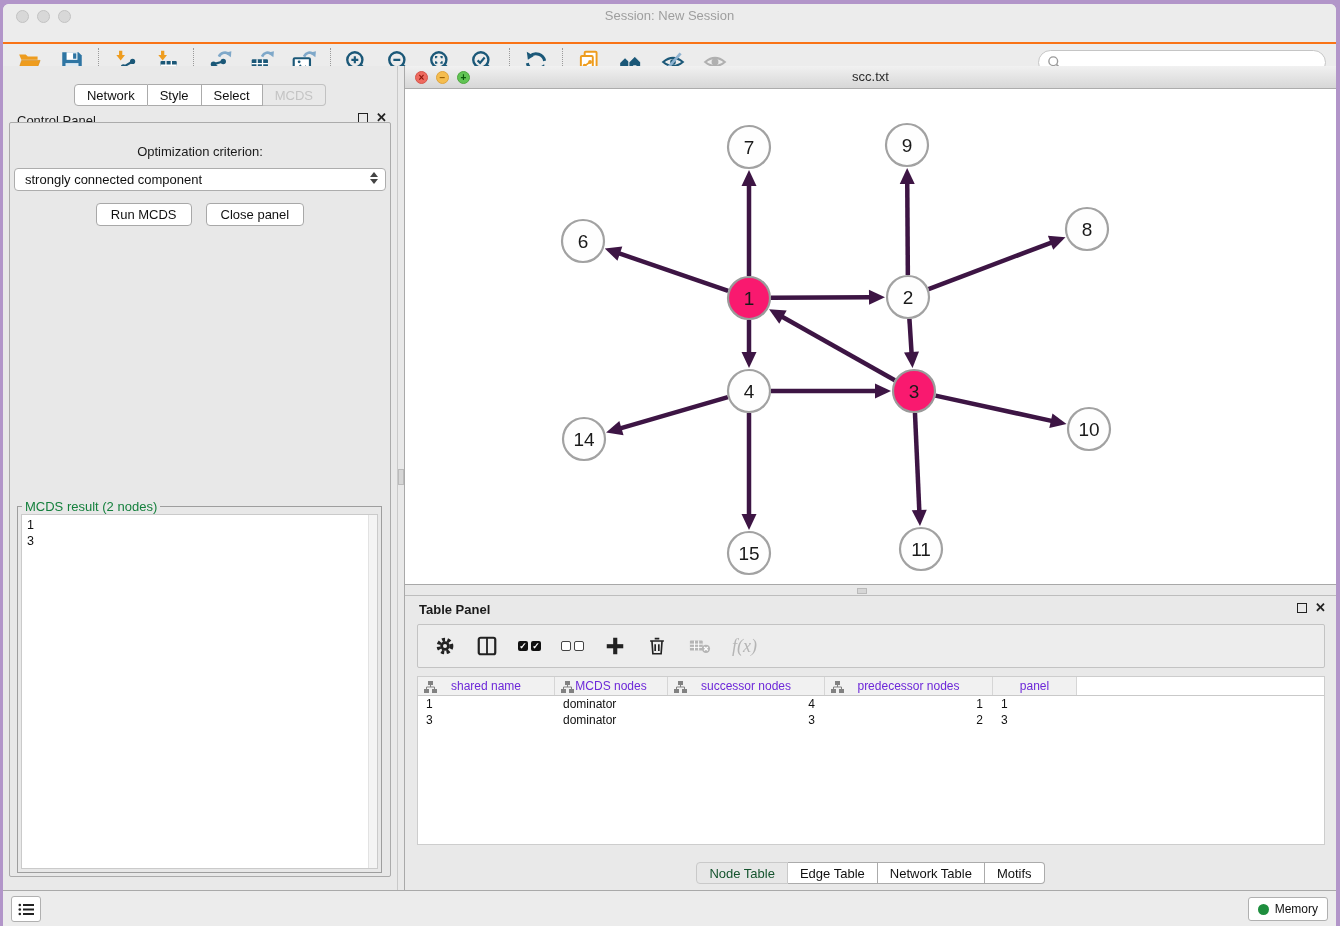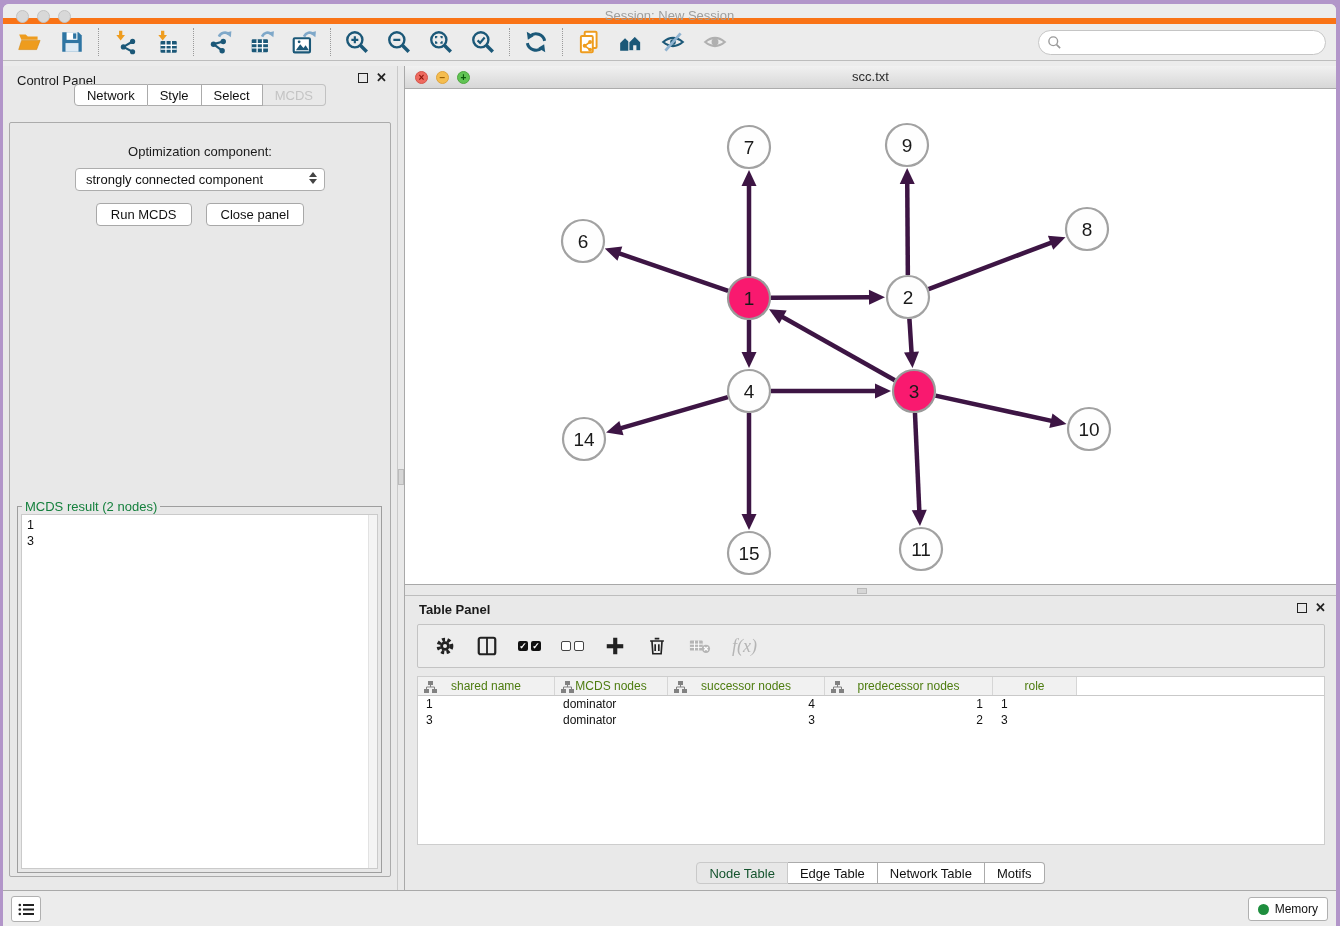--- a/index.html
+++ b/index.html
@@ -1,53 +1,53 @@
 <!DOCTYPE html>
 <html><head>
 <meta charset="utf-8">
 <style>
   * { margin:0; padding:0; box-sizing:border-box; }
   html,body { width:1340px; height:926px; }
   body { background:#B295C9; font-family:"Liberation Sans", sans-serif; position:relative; overflow:hidden; }
   .app { position:absolute; top:4px; left:3px; right:4px; bottom:0; background:#ECECEC; border-radius:6px 6px 0 0; overflow:hidden; }
 
   
-  .titlebar { height:20px; background:#ECECEC; border-bottom:6px solid #f97316; position:relative; }
+  .titlebar { height:40px; background:#ECECEC; border-bottom:2px solid #f97316; position:relative; }
   .titlebar .traffic { position:absolute; left:13px; top:6px; display:flex; gap:8px; }
   .titlebar .traffic span { width:13px; height:13px; border-radius:50%; background:#D8D8D8; border:1px solid #C2C2C2; }
   .titlebar .wtitle { text-align:center; line-height:24px; font-size:13px; color:#9E9E9E; }
 
   
   .toolbar { height:37px; background:#ECECEC; border-bottom:1px solid #BDBDBD; display:flex; align-items:center; padding-left:12px; }
   .tb-btn { width:30px; height:30px; display:flex; align-items:center; justify-content:center; }
   .tb-group { display:flex; gap:12px; }
   .sep { width:0; border-left:1px dotted #9A9A9A; height:28px; margin:0 11px; }
   .searchbox { margin-left:auto; margin-right:10px; width:288px; height:25px; background:#fff; border:1px solid #C5C5C5; border-radius:13px; display:flex; align-items:center; padding:0 8px; }
   .searchbox input { border:none; outline:none; flex:1; font-size:13px; background:transparent; font-family:"Liberation Sans",sans-serif; }
 
   
   .main-row { position:absolute; top:62px; bottom:36px; left:0; right:0; background:#E9E9E9; }
 
   
   .control-panel { position:absolute; left:0; top:0; width:394px; height:100%; background:#E9E9E9; }
-  .cp-header { height:28px; position:relative; }
+  .cp-header { height:28px; position:relative;margin-top:40px; }
   .cp-title { position:absolute; left:14px; top:7px; font-size:13px; color:#1A1A1A; }
   .panel-btns { position:absolute; right:10px; top:6px; display:flex; gap:8px; align-items:center; }
   .float-btn { width:10px; height:10px; border:1.5px solid #222; display:inline-block; }
   .close-btn { font-size:13px; font-weight:bold; color:#222; line-height:12px; }
   .cp-tabs { position:absolute; left:0; right:0; top:18px; height:22px; text-align:center; z-index:2; }
   .segmented { display:inline-flex; }
   .seg-tab { font-size:13px; padding:2px 12px; background:#fff; border:1px solid #ABABAB; border-left:none; color:#111; height:22px; }
   .seg-tab:first-child { border-left:1px solid #ABABAB; border-radius:4px 0 0 4px; }
   .seg-tab:last-child { border-radius:0 4px 4px 0; }
   .seg-tab.selected { background:#E9E9E9; color:#C4C4C4; border-color:#C2C2C2; }
   .cp-box { position:absolute; left:6px; right:6px; top:56px; bottom:13px; border:1px solid #ABABAB; background:#E8E8E8; border-radius:2px; }
   .opt-label { text-align:center; margin-top:21px; font-size:13px; color:#1A1A1A; }
   .select-row { display:flex; justify-content:center; margin-top:9px; }
-  .mac-select { width:250px; height:23px; background:#fff; border:1px solid #ADADAD; border-radius:4px; position:relative; font-size:13px; line-height:21px; padding-left:10px; color:#111; }
+  .mac-select { width:372px; height:23px; background:#fff; border:1px solid #ADADAD; border-radius:4px; position:relative; font-size:13px; line-height:21px; padding-left:10px; color:#111; }
   .stepper { position:absolute; right:7px; top:3px; display:flex; flex-direction:column; gap:2px; }
   .stepper i { width:0; height:0; border-left:4px solid transparent; border-right:4px solid transparent; display:block; }
   .step-up { border-bottom:5px solid #444; }
   .step-down { border-top:5px solid #444; }
   .btn-row { display:flex; justify-content:center; gap:14px; margin-top:12px; }
   .mac-btn { background:#fff; border:1px solid #A8A8A8; border-radius:4px; font-size:13px; padding:3px 14px; color:#111; font-family:"Liberation Sans",sans-serif; }
   .result-fieldset { position:absolute; left:7px; right:8px; top:376px; bottom:3px; border:1px solid #9E9E9E; background:#E8E8E8; }
   .result-fieldset legend { font-size:13px; color:#15803d; margin-left:4px; padding:0 3px; }
   .result-area { position:absolute; left:3px; right:3px; top:0px; bottom:3px; background:#fff; border:1px solid #CACACA; overflow:hidden; }
   .result-lines { padding:2px 5px; font-size:12.5px; line-height:16px; color:#111; }
@@ -79,21 +79,21 @@
   .tp-toolbar { position:absolute; left:12px; right:11px; top:28px; height:44px; background:#EDEDED; border:1px solid #C3C3C3; border-radius:2px; display:flex; align-items:center; padding-left:16px; gap:20px; }
   .tpi { display:flex; align-items:center; justify-content:center; height:28px; }
   .fx-label { font-family:"Liberation Serif",serif; font-style:italic; font-size:18px; color:#B5B5B5; }
   .cb { width:10px; height:10px; border-radius:2px; display:inline-block; }
   .cb.on { background:#111; color:#fff; font-size:9px; line-height:10px; text-align:center; font-weight:bold; }
   .cb.off { border:1.5px solid #444; background:#fff; }
   .cb + .cb { margin-left:3px; }
 
   .tp-table { position:absolute; left:12px; right:11px; top:80px; height:169px; background:#fff; border:1px solid #CDCDCD; overflow:hidden; }
   .tt-head { display:flex; height:19px; border-bottom:1px solid #C9C9C9; }
-  .th { background:#F1F1F1; border-right:1px solid #D6D6D6; position:relative; font-size:12px; color:#4d7c0f; }
+  .th { background:#F1F1F1; border-right:1px solid #D6D6D6; position:relative; font-size:12px; color:#6d28d9; }
   .th .th-label { display:block; text-align:center; line-height:18px; }
   .th .h-icon { position:absolute; left:6px; top:4px; }
   .th.filler { background:#fff; border-right:none; flex:1; }
   .tr { display:flex; height:16px; }
   .td { font-size:12px; color:#111; line-height:16px; overflow:hidden; white-space:nowrap; }
   .td.al { padding-left:8px; text-align:left; }
   .td.ar { padding-right:10px; text-align:right; }
 
   .tp-tabs { position:absolute; left:0; right:0; bottom:5px; height:23px; text-align:center; }
   .tp-tabs .seg-tab.selected { background:#E7E7E7; color:#14532d; border-color:#C9C9C9; }
@@ -292,21 +292,21 @@
       </div>
       <div class="cp-tabs">
         <span class="segmented" id="cp-tabs-seg">
             <button class="seg-tab">Network</button>
             <button class="seg-tab">Style</button>
             <button class="seg-tab">Select</button>
             <button class="seg-tab selected">MCDS</button>
           </span>
       </div>
       <div class="cp-box">
-        <div class="opt-label">Optimization component:</div>
+        <div class="opt-label">Optimization criterion:</div>
         <div class="select-row">
           <div class="mac-select">
             <span>strongly connected component</span>
             <span class="stepper">
                 <i class="step-up"></i>
                 <i class="step-down"></i>
               </span>
           </div>
         </div>
         <div class="btn-row">
@@ -486,21 +486,21 @@
               <div class="th" style="width: 168px;">
                 <span class="h-icon"><svg width="13" height="12" viewBox="0 0 13 12">
                     <rect x="4" y="0" width="5" height="4" fill="#818181"></rect>
                     <rect x="0" y="8" width="5" height="4" fill="#818181"></rect>
                     <rect x="8" y="8" width="5" height="4" fill="#818181"></rect>
                     <path d="M6.5 4v2 M2.5 8V6h8v2" stroke="#818181" fill="none" stroke-width="1"></path>
                   </svg></span>
                 <span class="th-label">predecessor nodes</span>
               </div>
               <div class="th" style="width: 84px;">
-                <span class="th-label">role</span>
+                <span class="th-label">panel</span>
               </div>
               <div class="th filler"></div>
             </div>
           <div id="table-rows">
               <div class="tr">
                 <div class="td al" style="width: 137px;">1</div>
                 <div class="td al" style="width: 113px;">dominator</div>
                 <div class="td ar" style="width: 157px;">4</div>
                 <div class="td ar" style="width: 168px;">1</div>
                 <div class="td al" style="width: 84px;">1</div>

